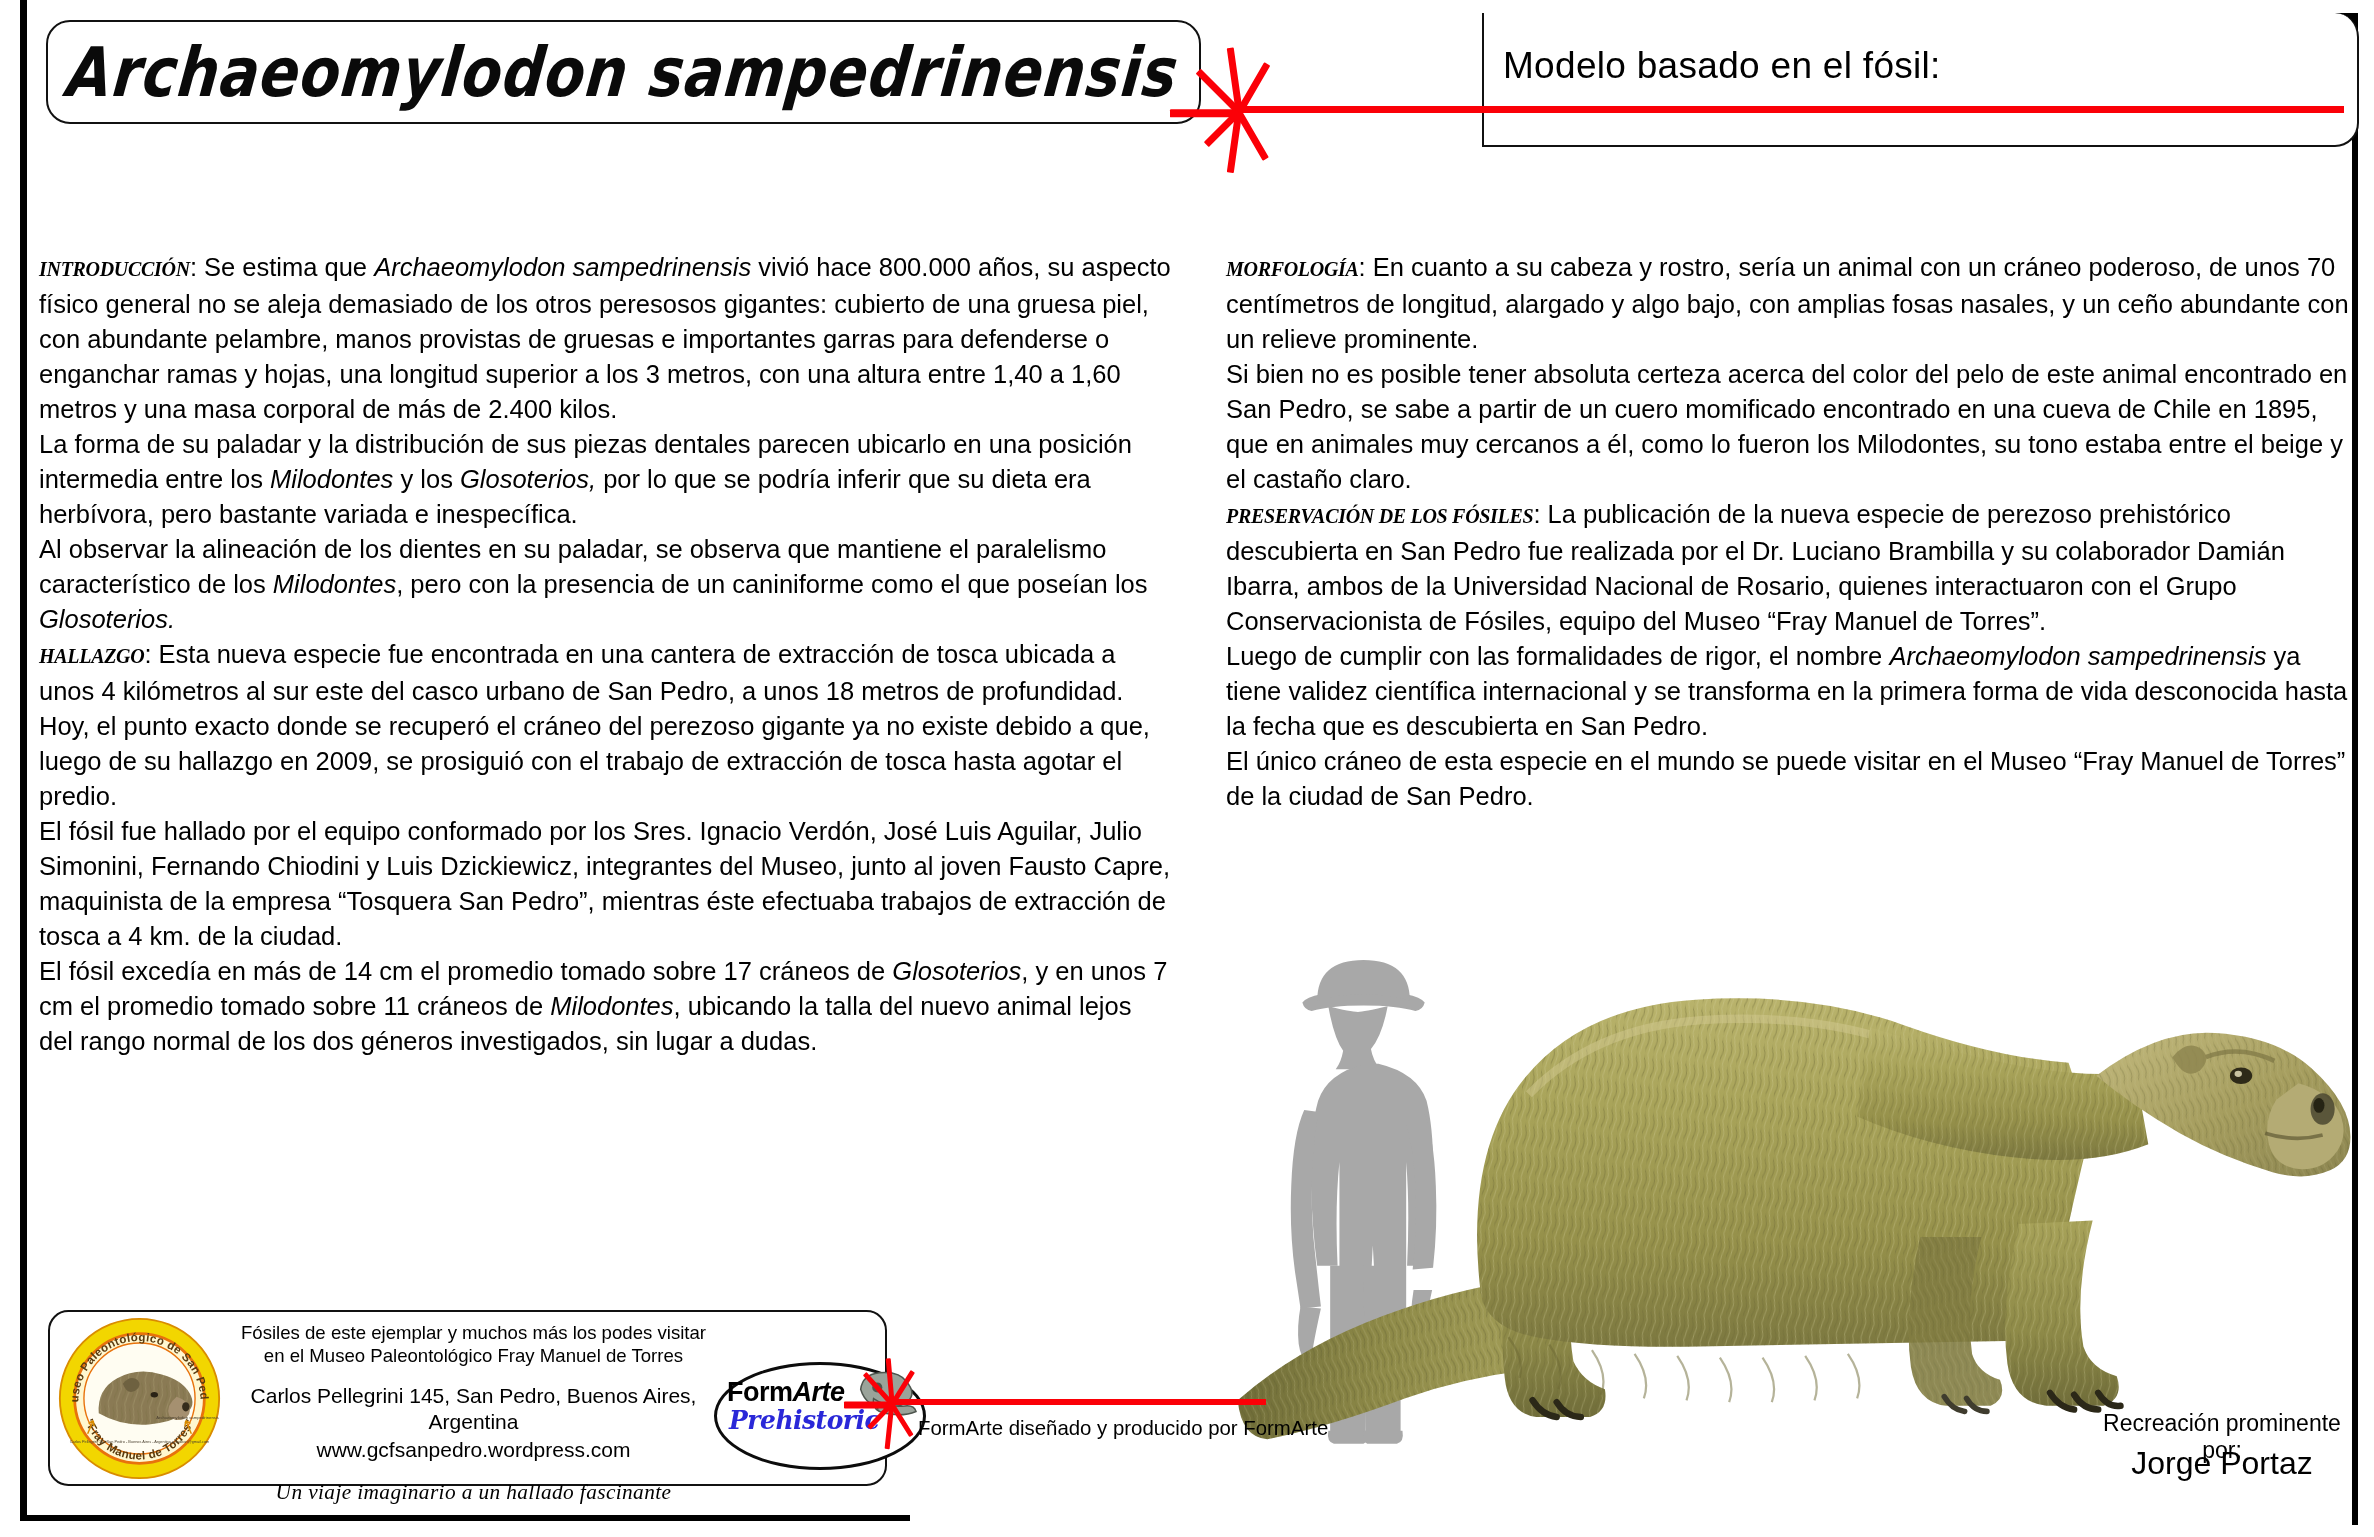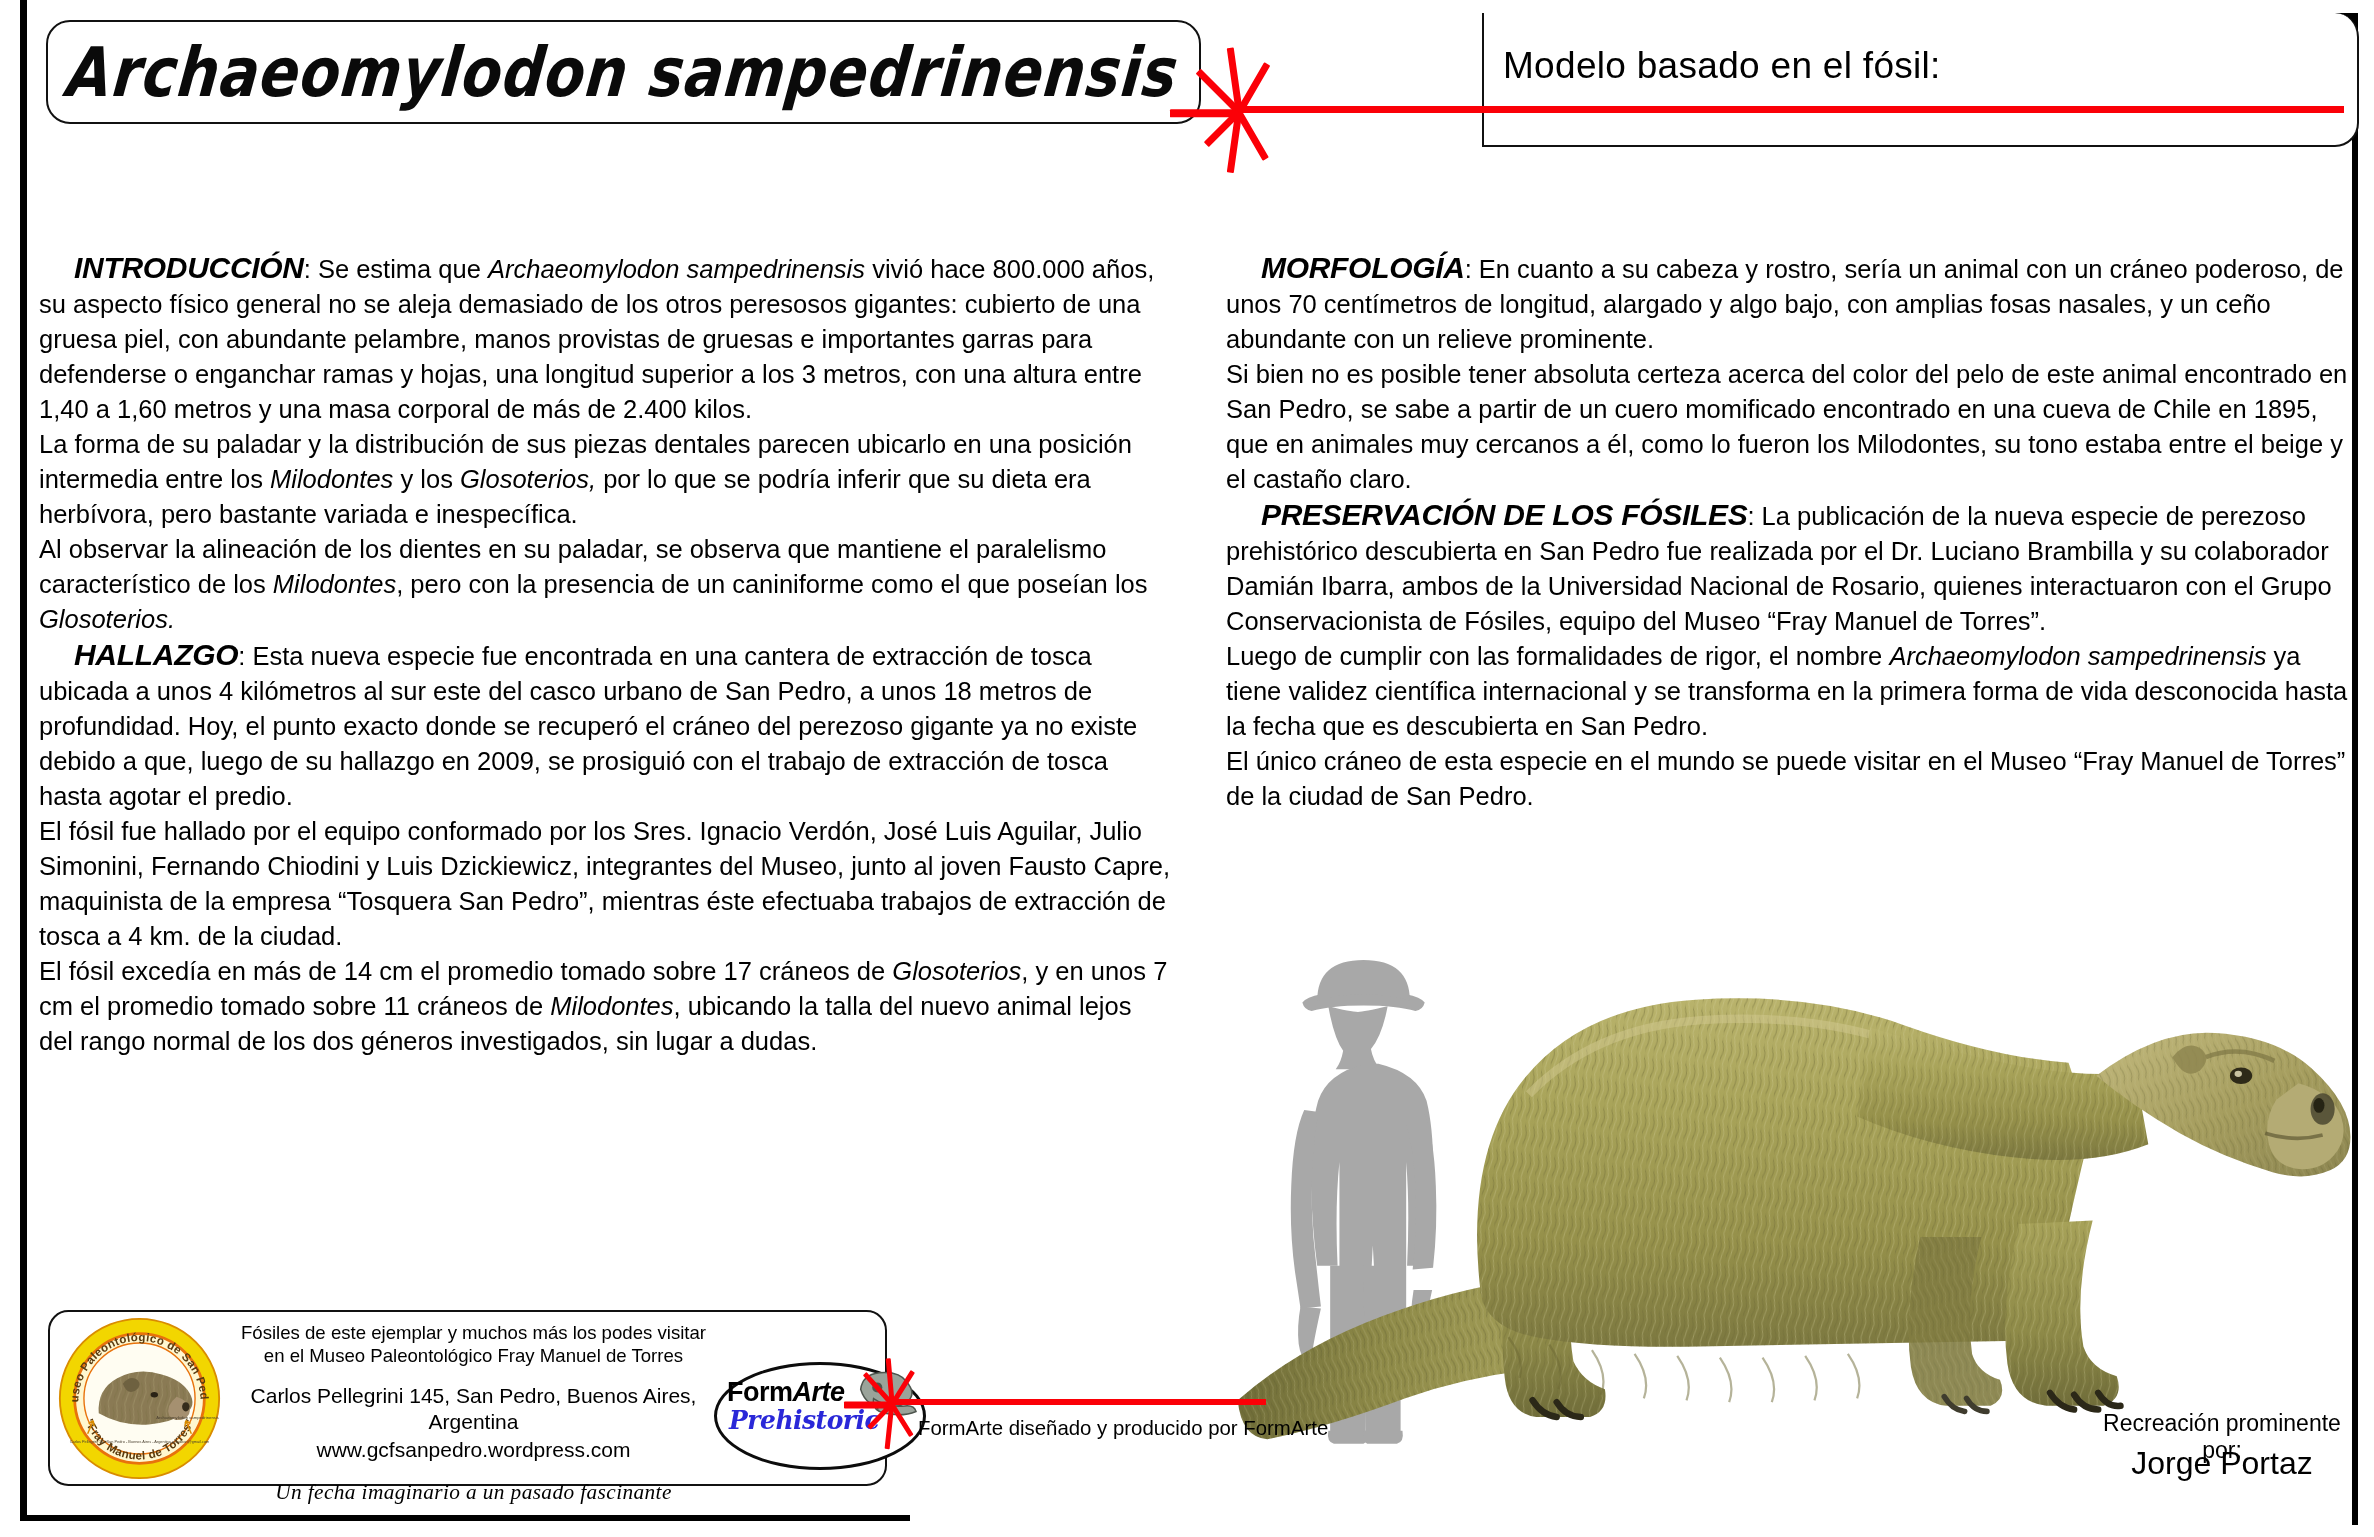--- a/index.html
+++ b/index.html
@@ -53,22 +53,22 @@
 
   
   .col{position:absolute;top:250px;font-size:25.5px;line-height:35px;text-align:left;}
   .col-left{left:39px;width:1133px;}
   .col-right{left:1226px;width:1127px;}
   .col p{margin:0 0 0 0;}
   .para{margin-bottom:28px;}
   .para:last-child{margin-bottom:0;}
   .h-sec{
     font-weight:bold;font-style:italic;
-    font-family:Liberation Sans, sans-serif;
-    font-size:30px;letter-spacing:-0.3px;margin-left:35px;
+    font-family:Liberation Serif, serif;
+    font-size:20px;letter-spacing:-0.3px;
   }
   .it{font-style:italic;}
 
   
   .sloth-wrap{position:absolute;left:1234px;top:918px;width:1122px;height:538px;}
   .human{position:absolute;left:1269px;top:941px;width:190px;height:506px;}
 
   
   .credit-box{
     position:absolute;left:48px;top:1310px;width:839px;height:176px;
@@ -350,21 +350,21 @@
 
     <path d="M32 126 l6 -14 M38 112 l-5 3 M38 112 l1 6" stroke="#d98c00" stroke-width="1.6" fill="none"></path>
     <path d="M144 126 l-6 -14 M138 112 l5 3 M138 112 l-1 6" stroke="#d98c00" stroke-width="1.6" fill="none"></path>
   </svg>
 
   <div class="credit-txt">
     <div class="l1">Fósiles de este ejemplar y muchos más los podes visitar</div>
     <div class="l1">en el Museo Paleontológico Fray Manuel de Torres</div>
     <div class="l2">Carlos Pellegrini 145, San Pedro, Buenos Aires, Argentina</div>
     <div class="l2" style="margin-top:1.9px">www.gcfsanpedro.wordpress.com</div>
-    <div class="l3">Un fecha imaginario a un pasado fascinante</div>
+    <div class="l3">Un viaje imaginario a un hallado fascinante</div>
   </div>
 
   <div class="fa-oval"></div>
   <div class="fa-name">
     <span>Form</span><span class="ital">Arte</span>
   </div>
   <div class="fa-sub">Prehistoric</div>
 
   <svg class="fa-skull" viewBox="0 0 72 52">
     <g fill="#9aa39a" stroke="#4e554e" stroke-width="1.6">

